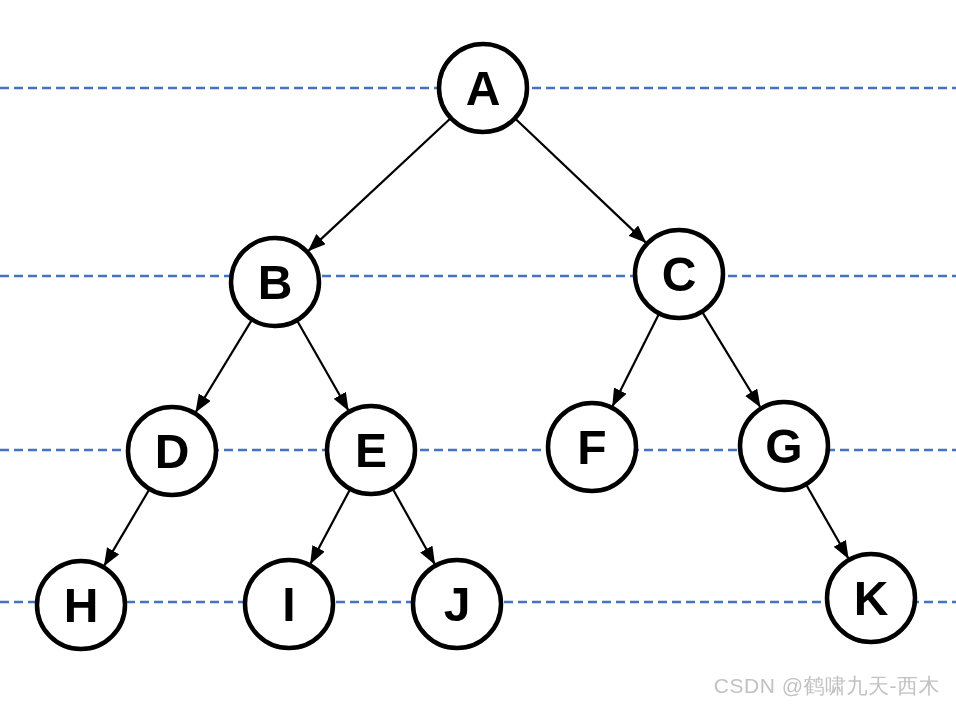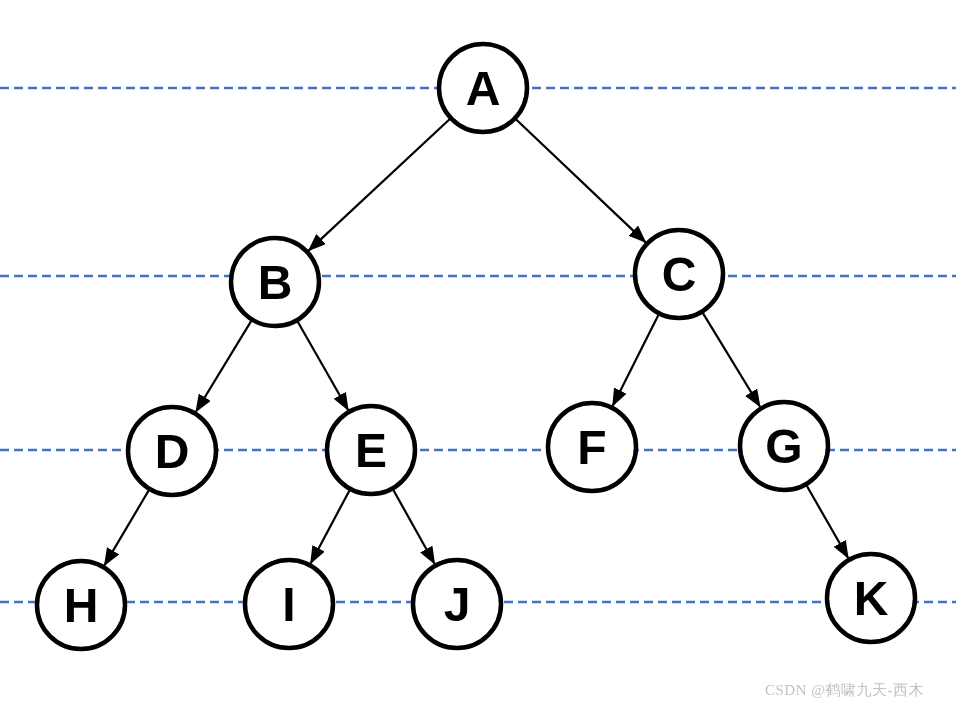--- a/index.html
+++ b/index.html
@@ -23,25 +23,25 @@
     top: 0;
   }
   .node-label-text {
     font-family: "Liberation Sans", sans-serif;
     font-weight: bold;
     font-size: 48px;
     fill: #000000;
   }
   .watermark {
     position: absolute;
-    right: 32px;
+    right: 16px;
     bottom: 6px;
-    font-size: 15px;
+    font-size: 21px;
     color: #c2c2c2;
-    font-family: Liberation Serif, serif;
+    font-family: Liberation Sans, sans-serif;
     letter-spacing: 0.5px;
     user-select: none;
   }
 </style>
 </head>
 <body>
 
 <div class="stage">
   <svg class="tree" width="956" height="706" viewBox="0 0 956 706" xmlns="http://www.w3.org/2000/svg">
     <defs>

